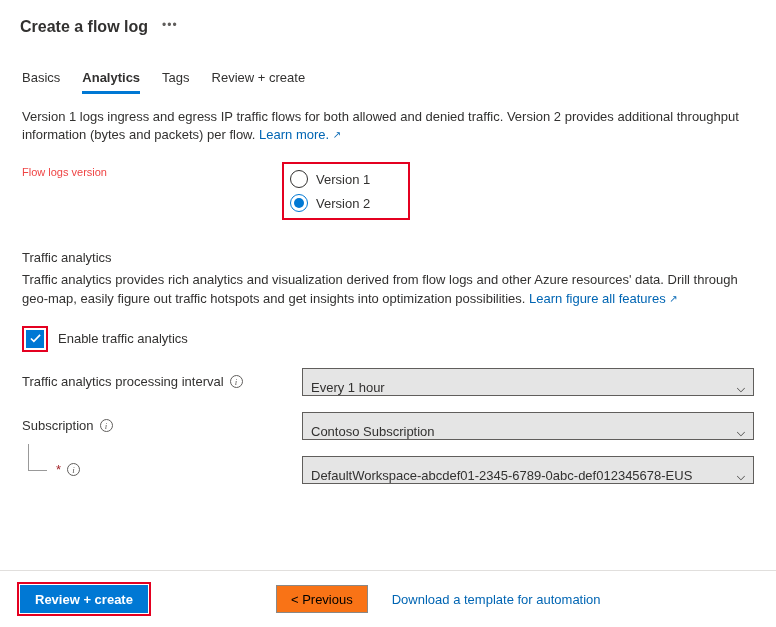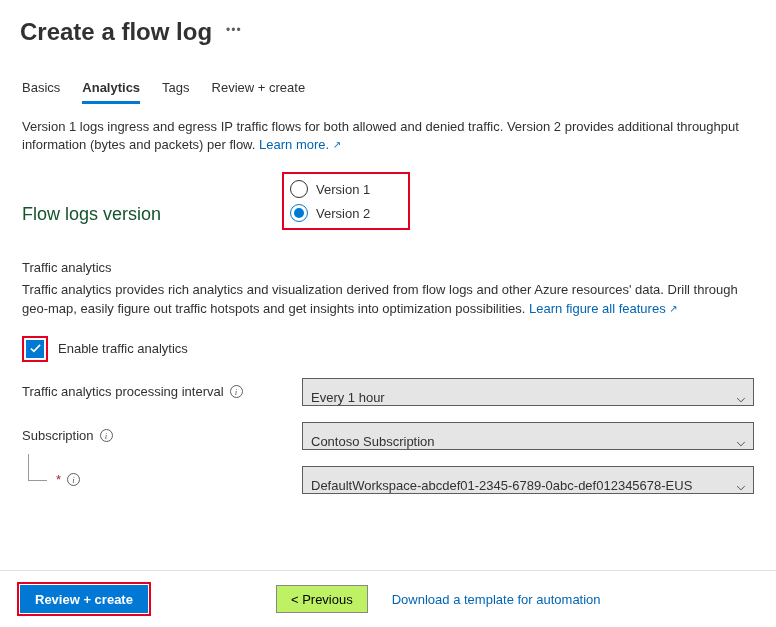--- a/index.html
+++ b/index.html
@@ -13,21 +13,21 @@
     position: relative;
     overflow: hidden;
   }
   .header {
     padding: 18px 20px 0 20px;
     display: flex;
     align-items: center;
     gap: 14px;
   }
   .header h1 {
-    font-size: 24px;
+    font-size: 16px;
     font-weight: 600;
     color: #323130;
   }
   .more-icon { color: #605e5c; font-size: 12px; padding-bottom: 4px; letter-spacing: 1px;}
   .tabs {
     display: flex;
     gap: 22px;
     padding: 34px 4px 0 22px;
     border-bottom: none;
   }
@@ -51,27 +51,26 @@
   }
   a.link { color: #0065b3; text-decoration: none; cursor: pointer; text-align: center;}
   .ext-icon { font-size: 10px; display:inline-block; transform: translateY(-1px);}
   .row {
     display: flex;
     align-items: flex-start;
     margin-top: 18px;
   }
   .row-label {
     width: 260px;
-    font-size: 18px;
-    color: #14532d;
+    font-size: 11px;
+    color: #ef4444;
     display:flex;
     align-items:center;
     gap:6px;
     padding-top:4px;
-    margin-top:28px;
   }
   .radios {
     border: 2px solid #e40020;
     padding: 6px 38px 6px 6px;
     display:flex;
     flex-direction:column;
     gap:6px;
     justify-content:center;
   }
   .radio-opt {
@@ -168,21 +167,21 @@
     padding:14px 20px;
     display:flex;
     align-items:center;
     gap:14px;
   }
   .btn {
     height:28px;
     padding:0 14px;
     font-size:13px;
     border:1px solid #8a8886;
-    background:#bef264;
+    background:#f97316;
     cursor:pointer;
     display:inline-flex;align-items:center;
   }
   .btn.primary {
     background:#0078d4;color:#fff;border:1px solid #0078d4;
     font-weight:600;
   }
   .btn.primary.outlined{
     outline:2px solid #e40020;
     outline-offset:1px;

